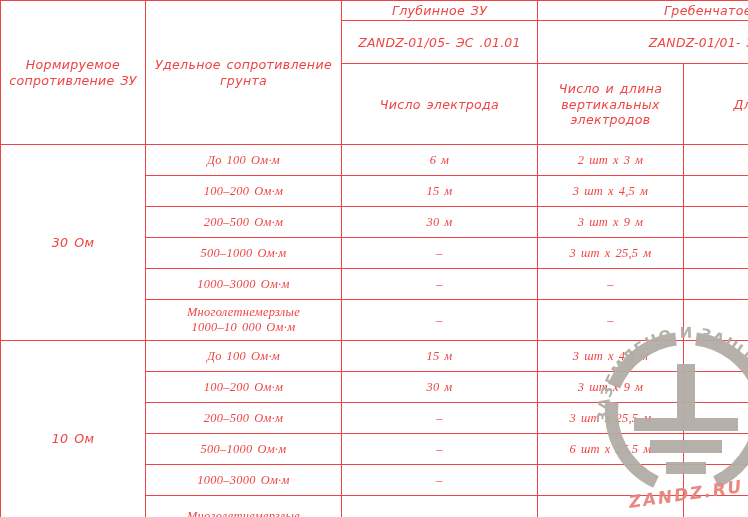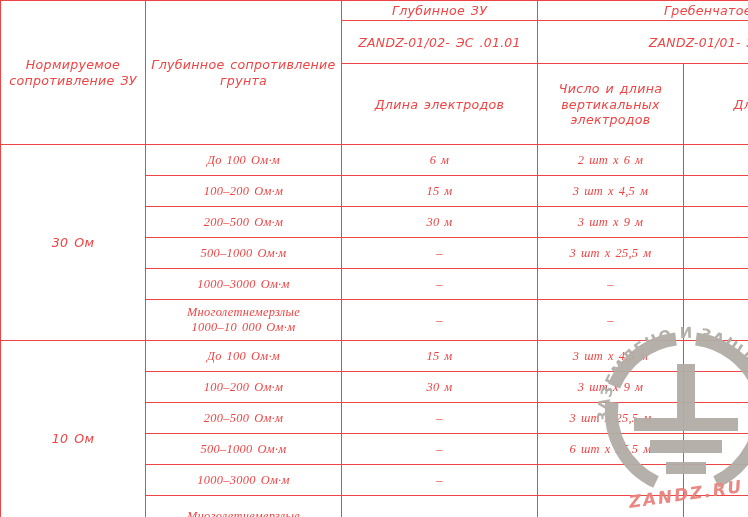--- a/index.html
+++ b/index.html
@@ -116,46 +116,46 @@
         <col style="width:196px">
         <col style="width:146px">
         <col style="width:217px">
       </colgroup>
       <tbody>
 
         <tr>
           <td class="hdr tk-l tk-r no-top" rowspan="3" style="height:48px;">Нормируемое
 сопротивление
 ЗУ</td>
-          <td class="hdr tk-r no-top" rowspan="3">Глубинное
+          <td class="hdr tk-r no-top" rowspan="3">Удельное
 сопротивление грунта</td>
           <td class="hdr tk-r no-top">Глубинное ЗУ</td>
           <td class="hdr tk-r no-top" colspan="2">Гребенчатое ЗУ</td>
         </tr>
 
         <tr>
-          <td class="hdr-code tk-t tk-r tk-b" style="height:38px;">ZANDZ-01/02- ЭС .01.01</td>
+          <td class="hdr-code tk-t tk-r tk-b" style="height:38px;">ZANDZ-01/05- ЭС .01.01</td>
           <td class="hdr-code tk-t tk-r tk-b" colspan="2">ZANDZ-01/01- ЭС.01.</td>
         </tr>
 
         <tr>
-          <td class="hdr tk-r tk-b" style="height:76px;">Длина электродов</td>
+          <td class="hdr tk-r tk-b" style="height:76px;">Число электрода</td>
           <td class="hdr tk-r tk-b">Число и длина
 вертикальных
 электродов</td>
           <td class="hdr tk-r tk-b">Дл
 горизон
 элек</td>
         </tr>
 
         <tr class="r-data">
           <td class="norm-cell tk-l tk-r tk-t tk-b" rowspan="6">30 Ом</td>
           <td class="soil-cell tk-r tk-t">До 100  Ом·м</td>
           <td class="val-cell tk-r tk-t">6 м</td>
-          <td class="val-cell tk-r tk-t">2 шт х 6 м</td>
+          <td class="val-cell tk-r tk-t">2 шт х 3 м</td>
           <td class="val-cell tk-t">3</td>
         </tr>
         <tr class="r-data">
           <td class="soil-cell tk-r">100–200  Ом·м</td>
           <td class="val-cell tk-r">15 м</td>
           <td class="val-cell tk-r">3 шт х 4,5 м</td>
           <td class="val-cell">10</td>
         </tr>
         <tr class="r-data">
           <td class="soil-cell tk-r">200–500  Ом·м</td>

